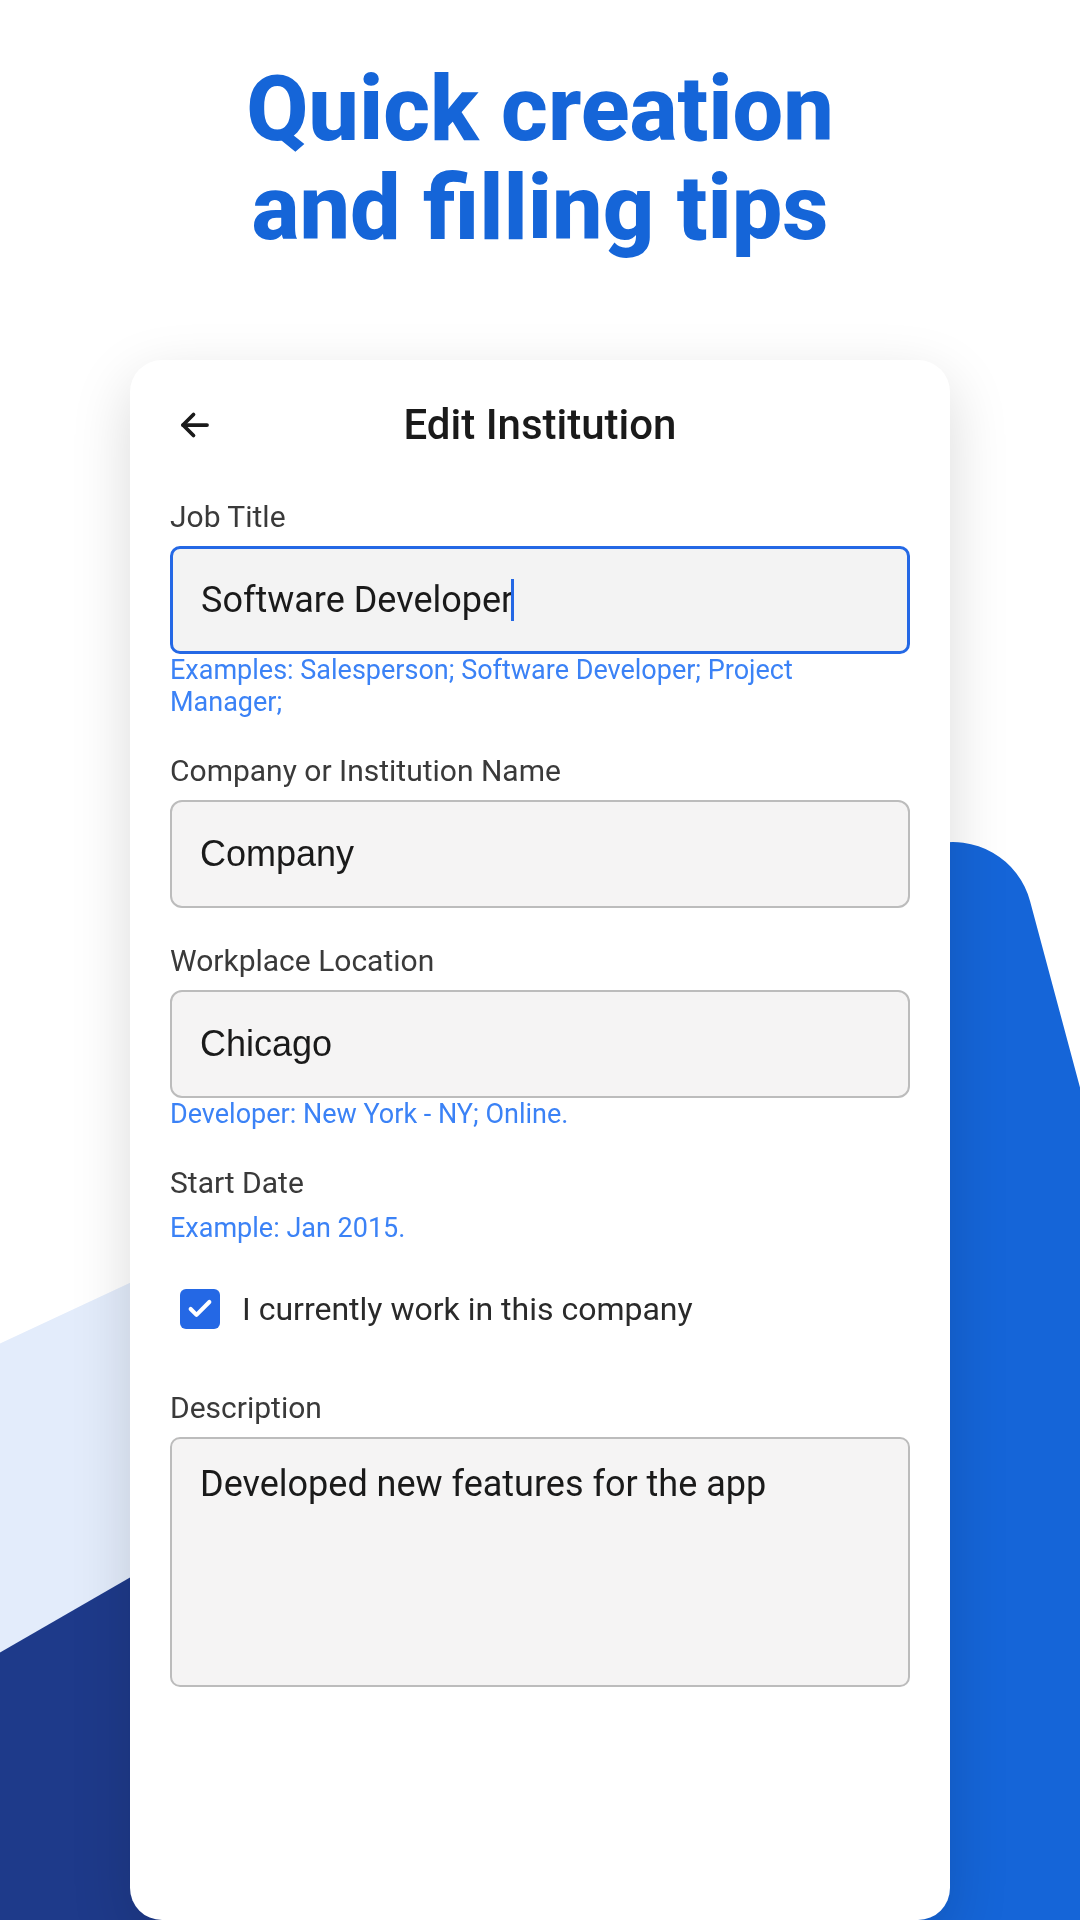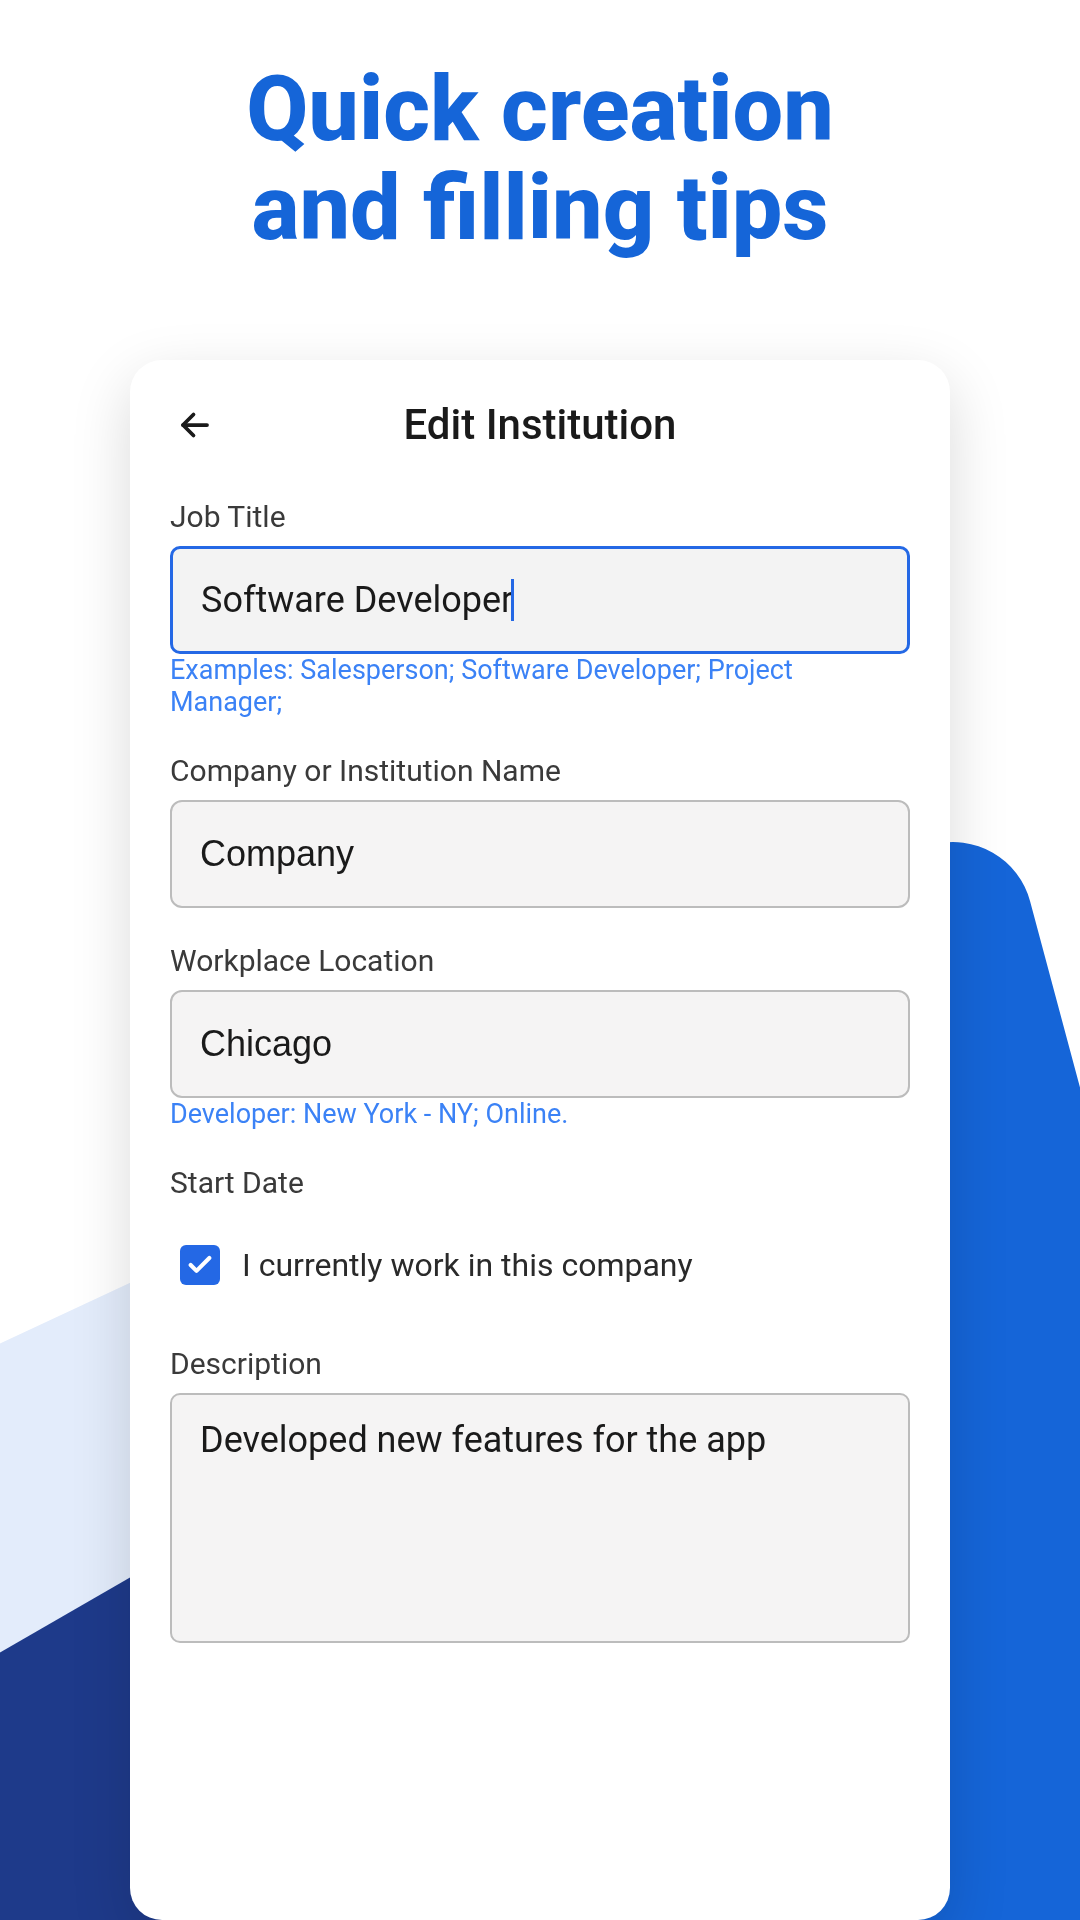--- a/index.html
+++ b/index.html
@@ -241,20 +241,21 @@
   </div>
 
   <div class="field-group">
     <div class="field-label">Workplace Location</div>
     <input class="text-input" type="text" value="Chicago" style="">
     <div class="hint-text">Developer: New York - NY; Online.</div>
   </div>
 
   <div class="field-group">
     <div class="field-label">Start Date</div>
+    <div class="hint-text">Example: Jan 2015.</div>
   </div>
 
   <div class="checkbox-row">
     <div class="checkbox">
       <svg viewBox="0 0 24 24" fill="none" stroke="#ffffff" stroke-width="3.5" stroke-linecap="round" stroke-linejoin="round">
         <polyline points="20 6 9 17 4 12"></polyline>
       </svg>
     </div>
     <div class="checkbox-label">I currently work in this company</div>
   </div>

